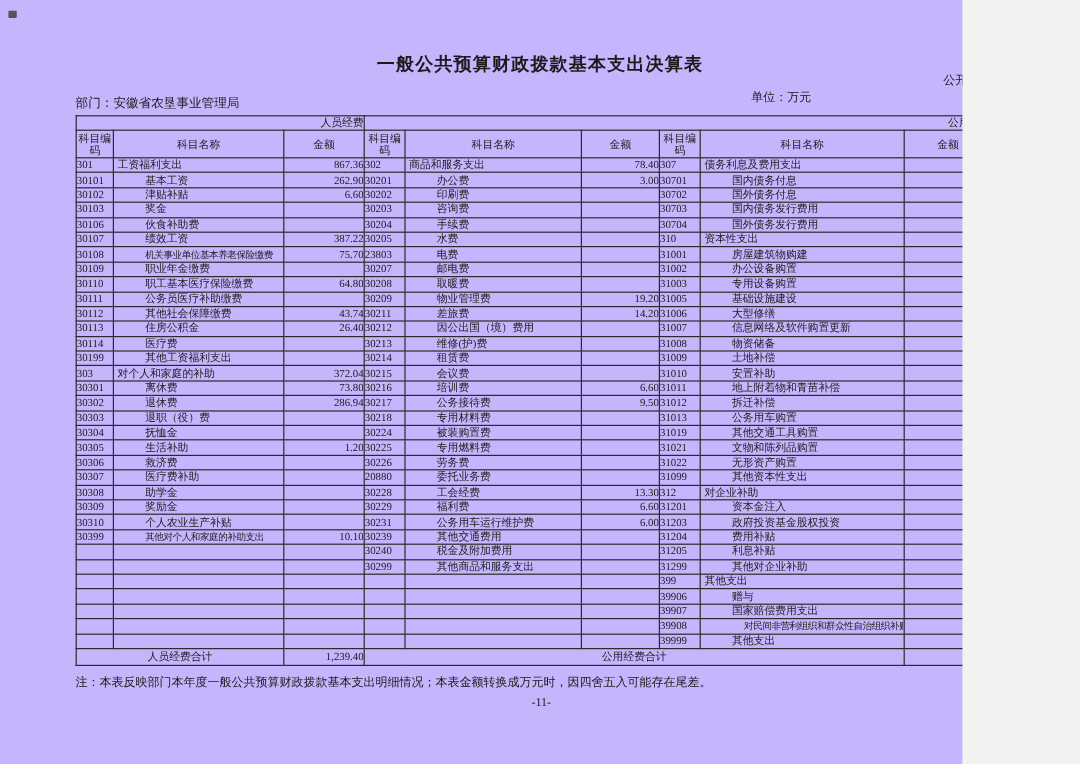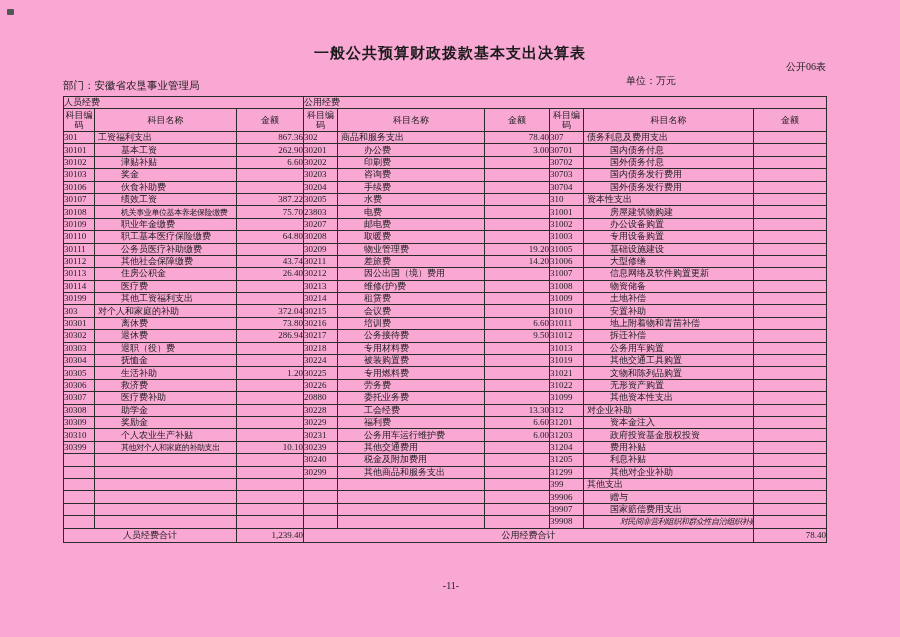--- a/index.html
+++ b/index.html
@@ -4,21 +4,21 @@
 <style>
   html,body{margin:0;padding:0;}
   body{
     width:900px;height:637px;
     background:#f2f2f0;
     font-family:"Liberation Serif","DejaVu Serif",serif;
     color:#1b1b1b;
     -webkit-font-smoothing:antialiased;
   }
   .page{
-    position:relative;width:900px;height:637px;background:#f9a8d4;overflow:hidden;
+    position:relative;width:802px;height:637px;background:#c4b5fd;overflow:hidden;
   }
   .doc-title{
     position:absolute;top:44px;left:0;width:900px;
     text-align:center;font-weight:bold;font-size:15px;letter-spacing:1px;
     font-family:"Liberation Sans","DejaVu Sans",sans-serif;
   }
   .form-code{
     position:absolute;top:60px;left:626px;width:200px;
     text-align:right;font-size:10px;
   }
@@ -34,29 +34,29 @@
     border-collapse:collapse;table-layout:fixed;
     font-size:9px;line-height:9px;
   }
   table.budget td,table.budget th{
     border:1px solid #2b2b2b;
     padding:0;margin:0;overflow:hidden;
     font-weight:normal;
     white-space:nowrap;
   }
   tr.grp-row{height:12px;}
-  tr.grp-row th{text-align:left;font-size:9px;}
+  tr.grp-row th{text-align:right;font-size:9px;}
   tr.hdr-row{height:23px;}
   tr.hdr-row th{text-align:center;white-space:normal;line-height:10px;font-size:9px;}
   tbody tr{height:12.4px;}
   td.code{text-align:left;padding-left:2px;font-family:"Liberation Serif","DejaVu Serif",serif;}
   td.name{text-align:left;}
   td.name.i0{padding-left:3px;}
   td.name.i1{padding-left:26px;}
-  td.name.i2{padding-left:36px;font-style:italic;}
+  td.name.i2{padding-left:36px;}
   td.name.tight{font-size:8px;letter-spacing:-0.4px;margin-left:32px;}
   td.amt{text-align:right;padding-right:3px;}
   tr.total-row{height:14px;}
   tr.total-row td.lbl{text-align:center;}
   .note{
     position:absolute;top:562px;left:63px;width:790px;font-size:10px;
   }
   .page-num{
     position:absolute;top:580px;left:1px;width:900px;text-align:center;font-size:10px;
   }
@@ -450,25 +450,37 @@
           <td class="code"></td>
           <td class="name i0"></td>
           <td class="amt"></td>
           <td class="code"></td>
           <td class="name i0"></td>
           <td class="amt"></td>
           <td class="code">39908</td>
           <td class="name i2 tight">对民间非营利组织和群众性自治组织补贴</td>
           <td class="amt"></td>
         </tr>
+        <tr>
+          <td class="code"></td>
+          <td class="name i0"></td>
+          <td class="amt"></td>
+          <td class="code"></td>
+          <td class="name i0"></td>
+          <td class="amt"></td>
+          <td class="code">39999</td>
+          <td class="name i1">其他支出</td>
+          <td class="amt"></td>
+        </tr>
       </tbody>
     <tfoot>
       <tr class="total-row">
         <td colspan="2" class="lbl">人员经费合计</td>
         <td class="amt">1,239.40</td>
         <td colspan="5" class="lbl">公用经费合计</td>
         <td class="amt">78.40</td>
       </tr>
     </tfoot>
   </table>
 
+  <div class="note">注：本表反映部门本年度一般公共预算财政拨款基本支出明细情况；本表金额转换成万元时，因四舍五入可能存在尾差。</div>
   <div class="page-num">-11-</div>
 </div>
 
 </body></html>

